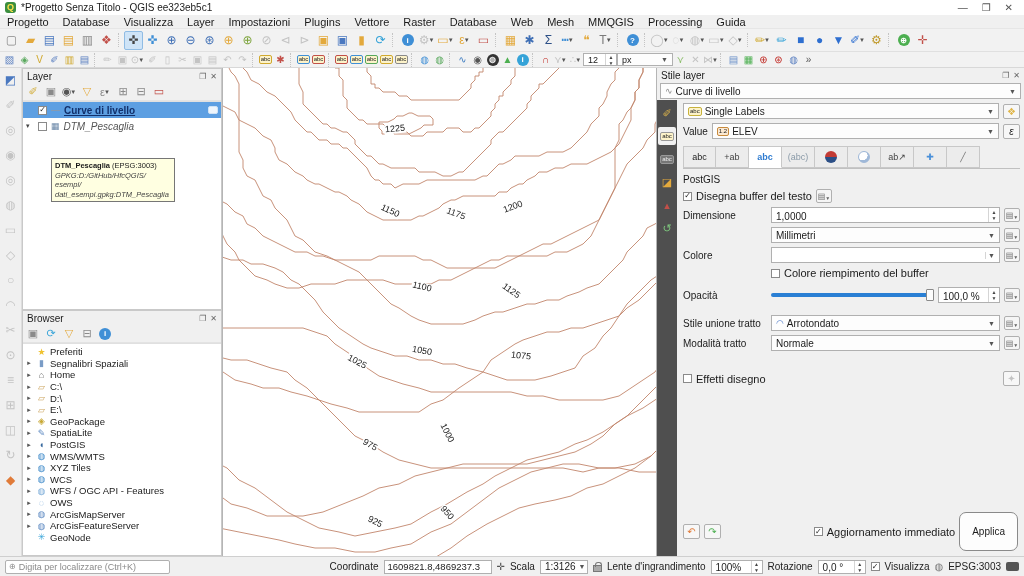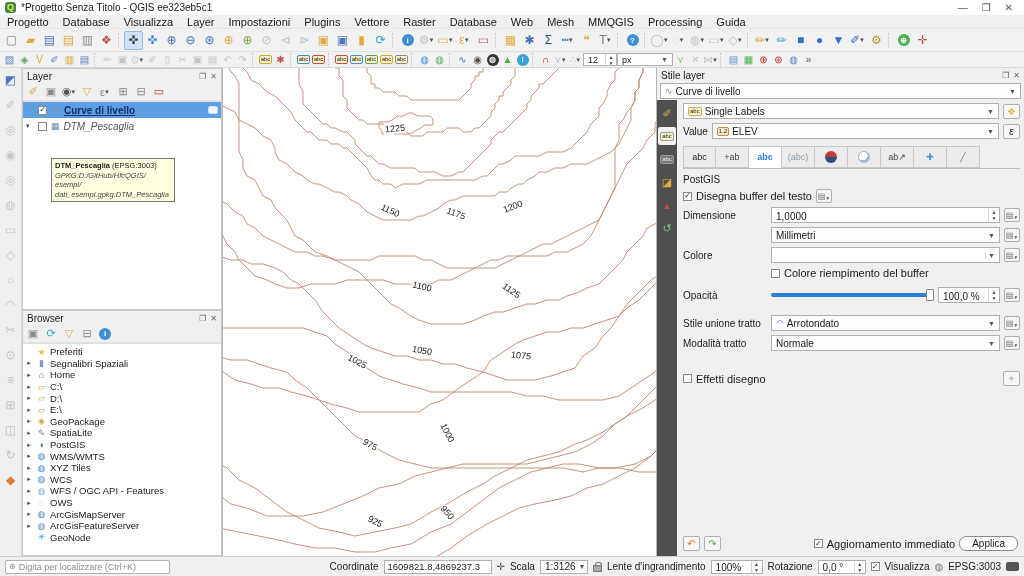--- a/index.html
+++ b/index.html
@@ -56,21 +56,21 @@
   .frow{display:flex;align-items:center;gap:4px;margin-bottom:4px;}
   .flabel{width:84px;flex:0 0 auto;font-size:10px;}
   .tabs{display:flex;border-bottom:1px solid #c0c0c0;margin:3px 0 4px 0;}
   .tab{width:33px;height:22px;display:flex;align-items:center;justify-content:center;font-size:9px;border:1px solid #c8c8c8;border-left:none;background:#ececec;color:#333;}
   .tab:first-child{border-left:1px solid #c8c8c8;}
   .tab.sel{background:#fff;border-bottom:1px solid #fff;}
   .halfball{width:12px;height:12px;border-radius:50%;background:linear-gradient(#c23b35 46%,#2c4f86 46%);}
   .moonball{width:12px;height:12px;border-radius:50%;border:1px solid #9fb8d8;background:radial-gradient(circle at 38% 35%,#fff 52%,#9fb8d8 54%);}
   .slider{flex:1;height:4px;background:#2a7fd4;border-radius:2px;position:relative;}
   .slider .handle{position:absolute;right:0;top:-4px;width:8px;height:12px;background:#fdfdfd;border:1px solid #8a8a8a;border-radius:1px;}
-  .btn{border:1px solid #8a8a8a;background:#fdfdfd;font-size:10px;padding:1px 12px;border-radius:7px;}
+  .btn{border:1px solid #8a8a8a;background:#fdfdfd;font-size:10px;padding:13px 12px;border-radius:7px;}
   .mini-btn{width:17px;height:15px;border:1px solid #b0b0b0;background:#f7f7f7;border-radius:2px;display:flex;align-items:center;justify-content:center;font-size:10px;}
   .sp-bottom{margin-top:auto;display:flex;align-items:center;gap:4px;padding:3px 2px 3px 0;}
   .statusbar{height:20px;display:flex;align-items:center;gap:5px;padding:0 5px;background:#f0f0f0;border-top:1px solid #cfcfcf;font-size:10px;color:#222;}
   .search{width:165px;height:14px;border:1px solid #b0b0b0;background:#fff;border-radius:2px;display:flex;align-items:center;gap:3px;padding:0 3px;color:#8a8a8a;font-size:9px;}
   .sb-input{height:14px;border:1px solid #b0b0b0;background:#fff;display:flex;align-items:center;padding:0 3px;font-size:9.5px;color:#222;}
   .lock{width:9px;height:7px;border:1px solid #777;background:#aaa;position:relative;margin-top:3px;flex:0 0 auto;}
   .lock:before{content:'';position:absolute;top:-4px;left:1px;width:5px;height:4px;border:1px solid #777;border-bottom:none;border-radius:3px 3px 0 0;}
   .bubble{width:13px;height:9px;background:#555;border-radius:2px;position:relative;}
   .bubble:after{content:'';position:absolute;left:2px;bottom:-3px;border:3px solid transparent;border-top-color:#555;border-left-width:2px;border-right-width:2px;}
   .dis{color:#c3c3c3 !important;}

